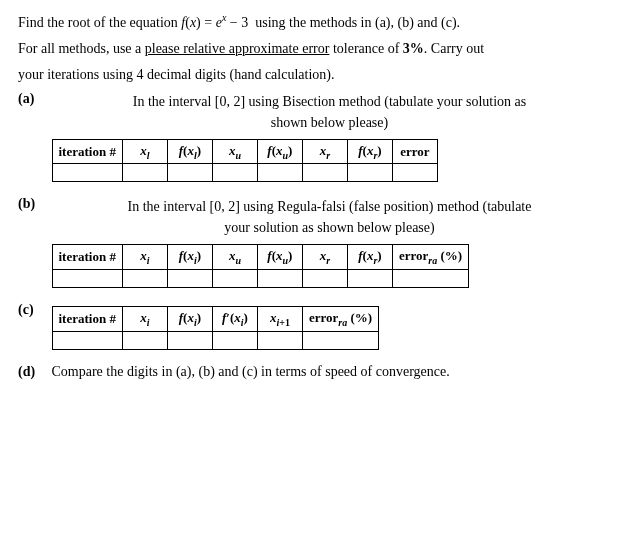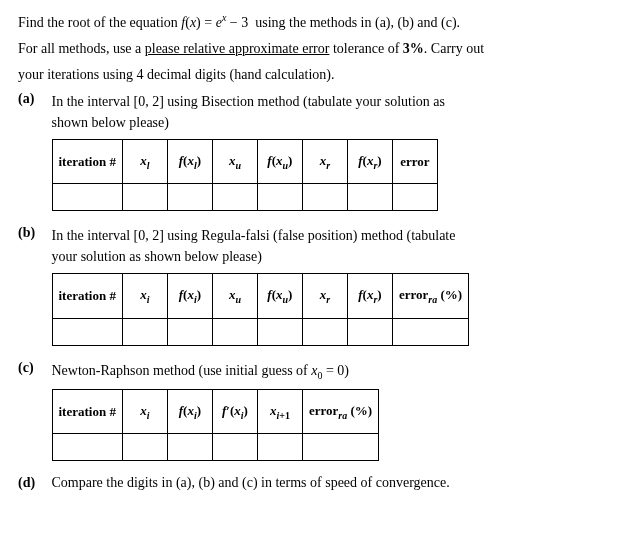--- a/index.html
+++ b/index.html
@@ -48,31 +48,32 @@
 
     .section-content {
       display: inline-block;
       width: calc(100% - 34px);
       vertical-align: top;
     }
 
     .section-desc {
       margin-bottom: 6px;
       line-height: 1.5;
+      text-align: center;
     }
 
     table {
       border-collapse: collapse;
       font-size: 13px;
       margin-top: 4px;
     }
 
     table th, table td {
       border: 1px solid #000;
-      padding: 13px 6px;
+      padding: 3px 6px;
       text-align: center;
       min-width: 45px;
     }
 
     table th {
       font-weight: bold;
       background: #fff;
     }
 
     .empty-row td {
@@ -176,23 +177,20 @@
           <td></td>
         </tr>
       </tbody>
     </table>
   </div>
 </div>
 
 <div class="section">
   <span class="section-label"><span>(c)</span></span>
   <div class="section-content">
-    <div class="section-desc">
-      Newton-Raphson method (use initial guess of <span class="math">x</span><sub>0</sub> = 0)
-    </div>
     <table>
       <thead>
         <tr>
           <th><span class="bold">iteration #</span></th>
           <th><span class="math">x</span><sub><span class="math">i</span></sub></th>
           <th><span class="math">f</span>(<span class="math">x</span><sub><span class="math">i</span></sub>)</th>
           <th><span class="math">f</span>′(<span class="math">x</span><sub><span class="math">i</span></sub>)</th>
           <th><span class="math">x</span><sub><span class="math">i</span>+1</sub></th>
           <th>error<sub><span class="math">ra</span></sub> (%)</th>
         </tr>

